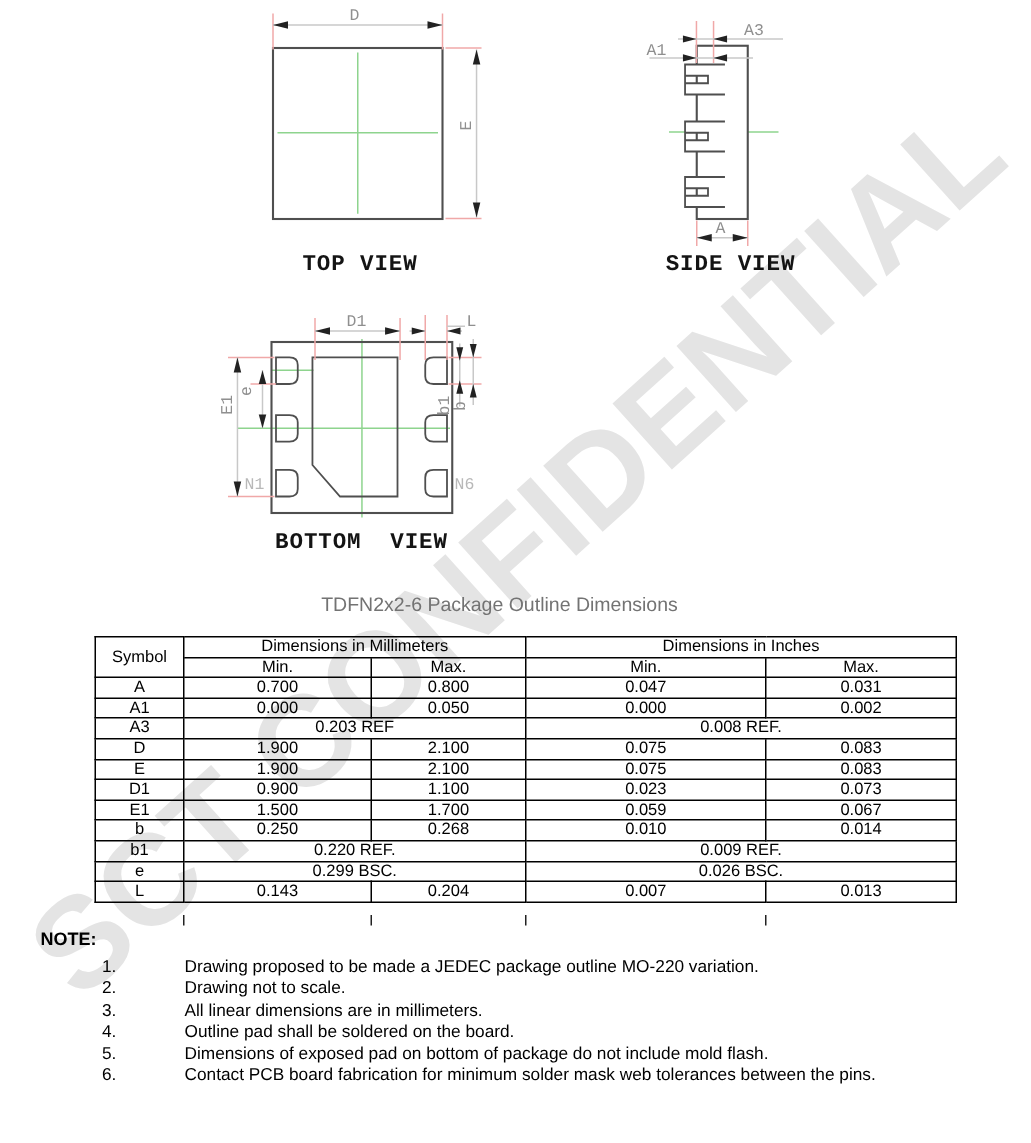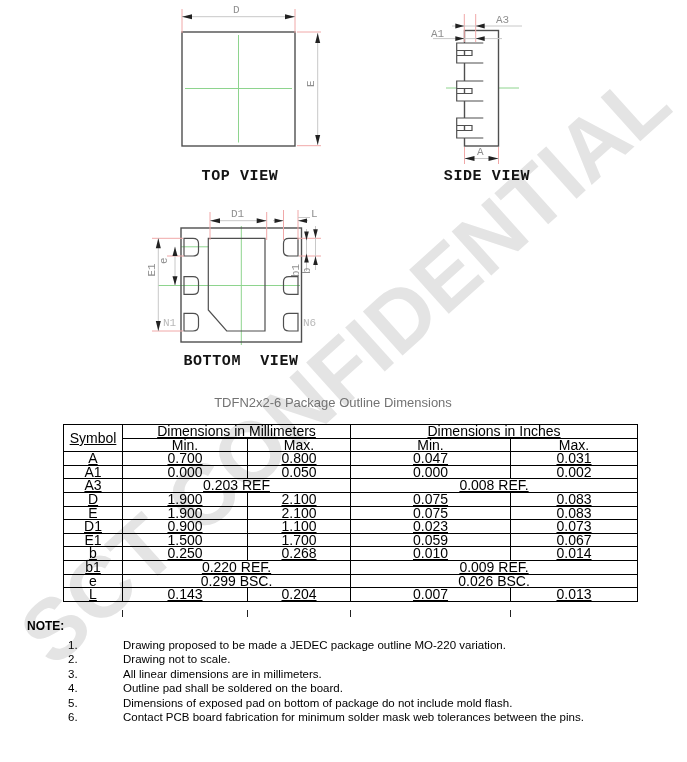--- a/index.html
+++ b/index.html
@@ -12,21 +12,21 @@
              letter-spacing:0px;user-select:none;}
   #content{position:absolute;left:0;top:0;z-index:2;width:687px;height:762px;}
   svg text{font-family:"Liberation Mono","DejaVu Sans Mono",monospace;}
   .dimlabel{font-size:11px;fill:#8f8f8f;}
   .pinlabel{font-size:11px;fill:#b8b8b8;}
   .viewtitle{font-size:15px;font-weight:bold;fill:#141414;letter-spacing:0.6px;white-space:pre;}
   
   #tbl-title{position:absolute;left:46px;top:395px;width:574px;text-align:center;
              font-size:13px;color:#737373;}
   table.dim{position:absolute;left:63px;top:424px;border-collapse:collapse;table-layout:fixed;
-            width:574px;font-size:14px;text-decoration:underline;}
+            width:574px;font-size:11px;}
   table.dim th,table.dim td{border:1px solid #000;text-align:center;vertical-align:middle;
             padding:0;height:12.6px;line-height:12.6px;font-weight:normal;overflow:hidden;}
   table.dim{border:1.5px solid #000;}
   .stub{position:absolute;top:610px;width:0;height:7px;border-left:1.2px solid #222;}
   
   #note-head{position:absolute;left:27px;top:619px;font-size:12px;font-weight:bold;text-align:right;}
   #notes{position:absolute;left:0px;top:638px;width:660px;}
   .note-row{display:flex;margin-left:68px;height:14.4px;line-height:14.4px;font-size:11.5px;}
   .note-row .num{width:19px;flex:0 0 19px;}
   .note-row .txt{flex:1;margin-left:36px;}

